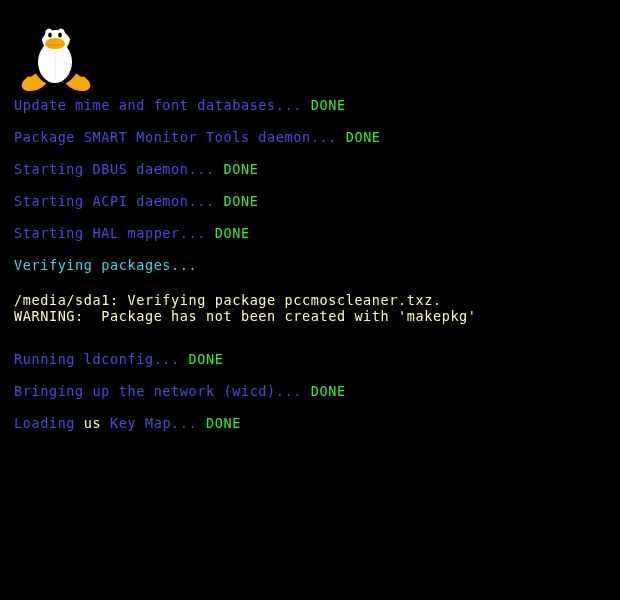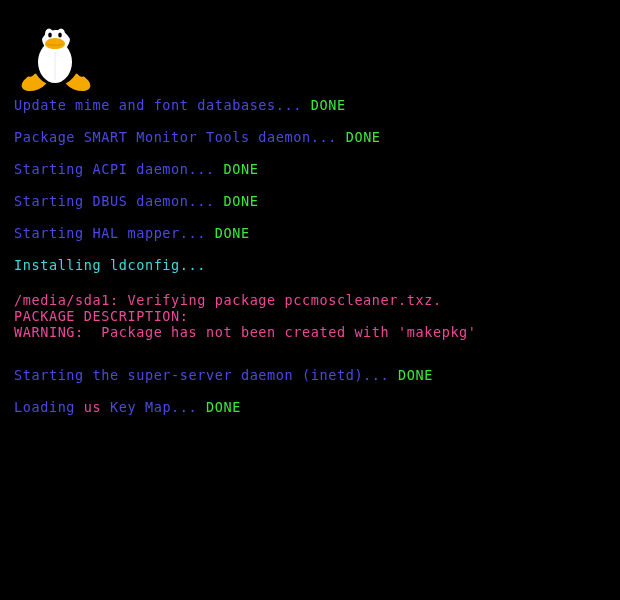--- a/index.html
+++ b/index.html
@@ -49,21 +49,21 @@
     padding-left: 14px;
     height: 16px;
   }
 
   
   .svc { height: 32px; line-height: 22px; }
 
   .blue   { color: #4a4ae0; }
   .green  { color: #3ce83c; }
   .cyan   { color: #3fd8dc; }
-  .yellow { color: #ec4899; }
+  .yellow { color: #fef9c3; }
 
   .pkgblock { margin-top: 6px; }
   .pkgblock .line { height: 16px; line-height: 16px; }
 
   .gap-after-pkg { height: 24px; }
 </style>
 </head>
 <body>
 
 <div id="screen">
@@ -98,32 +98,32 @@
       <path d="M26 34 C30 36 40 36 44 34 C40 35 30 35 26 34 Z" fill="#c98600"></path>
 
       <path d="M35 42 L35 70" stroke="#e9e9e9" stroke-width="1" fill="none"></path>
     </svg>
   </div>
 
   <div id="console">
 
     <div class="line svc"><span class="blue">Update mime and font databases...</span><span class="blue"> </span><span class="green">DONE</span></div>
     <div class="line svc"><span class="blue">Package SMART Monitor Tools daemon...</span><span class="blue"> </span><span class="green">DONE</span></div>
+    <div class="line svc"><span class="blue">Starting DBUS daemon...</span><span class="blue"> </span><span class="green">DONE</span></div>
     <div class="line svc"><span class="blue">Starting ACPI daemon...</span><span class="blue"> </span><span class="green">DONE</span></div>
-    <div class="line svc"><span class="blue">Starting DBUS daemon...</span><span class="blue"> </span><span class="green">DONE</span></div>
     <div class="line svc"><span class="blue">Starting HAL mapper...</span><span class="blue"> </span><span class="green">DONE</span></div>
 
-    <div class="line svc"><span class="cyan">Installing ldconfig...</span></div>
+    <div class="line svc"><span class="cyan">Verifying packages...</span></div>
 
     <div class="pkgblock">
       <div class="line yellow">/media/sda1: Verifying package pccmoscleaner.txz.</div>
-      <div class="line yellow">PACKAGE DESCRIPTION:</div>
       <div class="line yellow">WARNING:  Package has not been created with 'makepkg'</div>
     </div>
 
     <div class="gap-after-pkg"></div>
 
-    <div class="line svc"><span class="blue">Starting the super-server daemon (inetd)...</span><span class="blue"> </span><span class="green">DONE</span></div>
+    <div class="line svc"><span class="blue">Running ldconfig...</span><span class="blue"> </span><span class="green">DONE</span></div>
+    <div class="line svc"><span class="blue">Bringing up the network (wicd)...</span><span class="blue"> </span><span class="green">DONE</span></div>
 
     <div class="line svc"><span class="blue">Loading </span><span class="yellow">us</span><span class="blue"> Key Map...</span><span class="blue"> </span><span class="green">DONE</span></div>
 
   </div>
 </div>
 
 </body></html>

